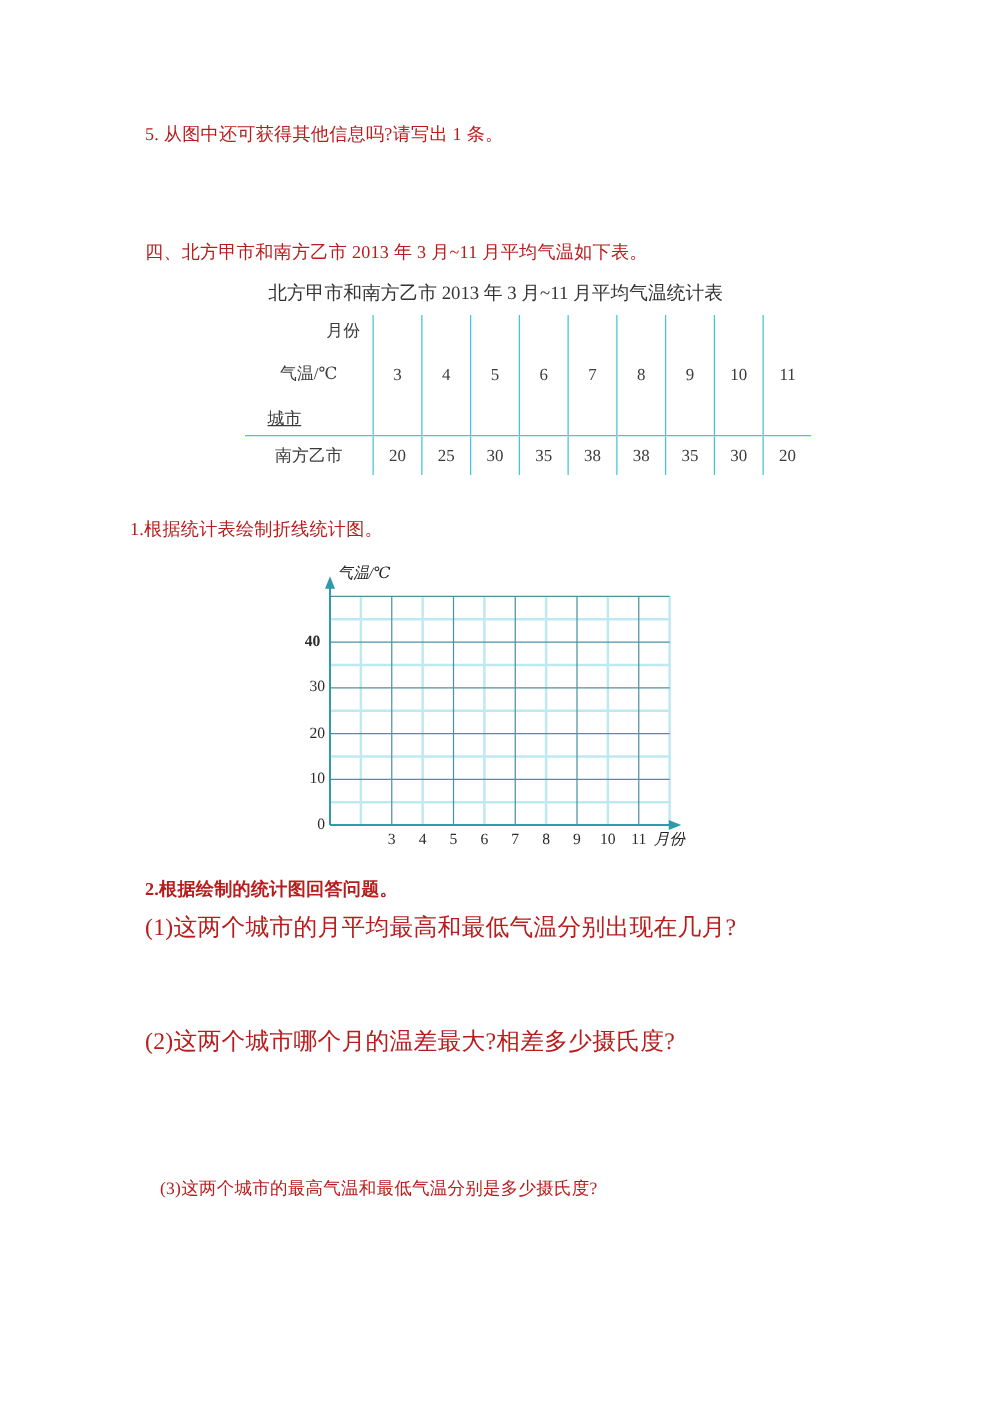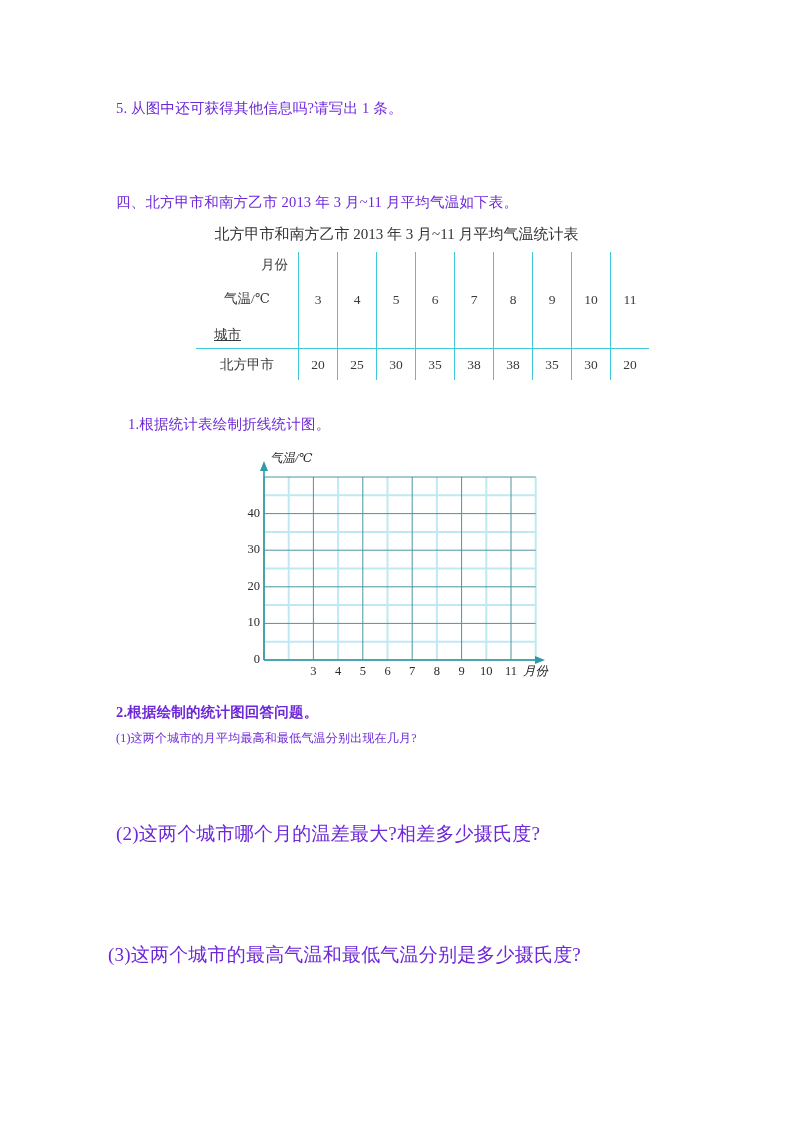--- a/index.html
+++ b/index.html
@@ -13,21 +13,21 @@
     position: relative;
     font-family: "Liberation Serif", "DejaVu Serif", serif;
     color: #3a3a3a;
     overflow: hidden;
   }
 
   .q-line {
     position: absolute;
     font-size: 14.5px;
     line-height: 1.5;
-    color: #6d28d9;
+    color: #b91c1c;
     white-space: nowrap;
     letter-spacing: 0.2px;
   }
 
   
   #q5 { left: 116px; top: 98px; }
 
   
   #sec4 { left: 116px; top: 192px; }
 
@@ -72,21 +72,21 @@
     width: 100%;
     height: 96px;
     font-size: 13.5px;
   }
   .hdr-cell span { position: absolute; white-space: nowrap; }
   .hdr-month { right: 2px;  top: 4px; }
   .hdr-temp  { left: 50%; transform: translateX(-50%); top: 38px; }
   .hdr-city  { left: 10px; bottom: 4px; text-decoration: underline; }
 
   
-  #item1 { left: 128px; top: 414px; }
+  #item1 { left: 104px; top: 414px; }
 
   
   #chart {
     position: absolute;
     left: 240px;
     top: 448px;
     width: 320px;
     height: 240px;
   }
   #chart svg { display: block; }
@@ -102,23 +102,23 @@
 
   .tick-lbl {
     position: absolute;
     font-size: 12.5px;
     color: #2a2a2a;
     white-space: nowrap;
   }
 
   
   #item2 { left: 116px; top: 702px; font-weight: bold; }
-  #sub1  { left: 116px; top: 729px; font-size: 12px; }
+  #sub1  { left: 116px; top: 729px; font-size: 19px; }
   #sub2  { left: 116px; top: 820px; font-size: 19px; }
-  #sub3  { left: 108px; top: 941px; font-size: 19px; }
+  #sub3  { left: 128px; top: 941px; font-size: 14px; }
 </style>
 </head>
 <body>
 
 <div class="q-line" id="q5">5. 从图中还可获得其他信息吗?请写出 1 条。</div>
 
 <div class="q-line" id="sec4">四、北方甲市和南方乙市 2013 年 3 月~11 月平均气温如下表。</div>
 
 <div id="table-title">北方甲市和南方乙市 2013 年 3 月~11 月平均气温统计表</div>
 
@@ -136,21 +136,21 @@
       <td class="num">4</td>
       <td class="num">5</td>
       <td class="num">6</td>
       <td class="num">7</td>
       <td class="num">8</td>
       <td class="num">9</td>
       <td class="num">10</td>
       <td class="num">11</td>
     </tr>
     <tr class="data-row">
-      <td class="rowhead">北方甲市</td>
+      <td class="rowhead">南方乙市</td>
       <td class="num">20</td>
       <td class="num">25</td>
       <td class="num">30</td>
       <td class="num">35</td>
       <td class="num">38</td>
       <td class="num">38</td>
       <td class="num">35</td>
       <td class="num">30</td>
       <td class="num">20</td>
     </tr>
@@ -194,21 +194,21 @@
       <line x1="24" y1="212" x2="24" y2="22"></line>
       <line x1="24" y1="212" x2="296" y2="212"></line>
     </g>
     <polygon points="24,13 20,23 28,23" fill="#2f9aa8"></polygon>
     <polygon points="305,212 295,208 295,216" fill="#2f9aa8"></polygon>
   </svg>
 <span class="tick-lbl" style="left: 0px; width: 20px; text-align: right; top: 204px;">0</span>
     <span class="tick-lbl" style="left: 0px; width: 20px; text-align: right; top: 167.4px;">10</span>
     <span class="tick-lbl" style="left: 0px; width: 20px; text-align: right; top: 130.8px;">20</span>
     <span class="tick-lbl" style="left: 0px; width: 20px; text-align: right; top: 94.2px;">30</span>
-    <span class="tick-lbl" style="left: 0px; width: 20px; text-align: right; top: 57.6px;">40</span>
+    <span class="tick-lbl" style="left: 0px; width: 20px; text-align: center; top: 57.6px; font-weight: bold;">40</span>
     <span class="tick-lbl" style="left: 63.4px; width: 20px; text-align: center; top: 216px;">3</span>
     <span class="tick-lbl" style="left: 88.1px; width: 20px; text-align: center; top: 216px;">4</span>
     <span class="tick-lbl" style="left: 112.8px; width: 20px; text-align: center; top: 216px;">5</span>
     <span class="tick-lbl" style="left: 137.5px; width: 20px; text-align: center; top: 216px;">6</span>
     <span class="tick-lbl" style="left: 162.2px; width: 20px; text-align: center; top: 216px;">7</span>
     <span class="tick-lbl" style="left: 186.9px; width: 20px; text-align: center; top: 216px;">8</span>
     <span class="tick-lbl" style="left: 211.6px; width: 20px; text-align: center; top: 216px;">9</span>
     <span class="tick-lbl" style="left: 236.3px; width: 20px; text-align: center; top: 216px;">10</span>
     <span class="tick-lbl" style="left: 261px; width: 20px; text-align: center; top: 216px;">11</span>
   </div>

